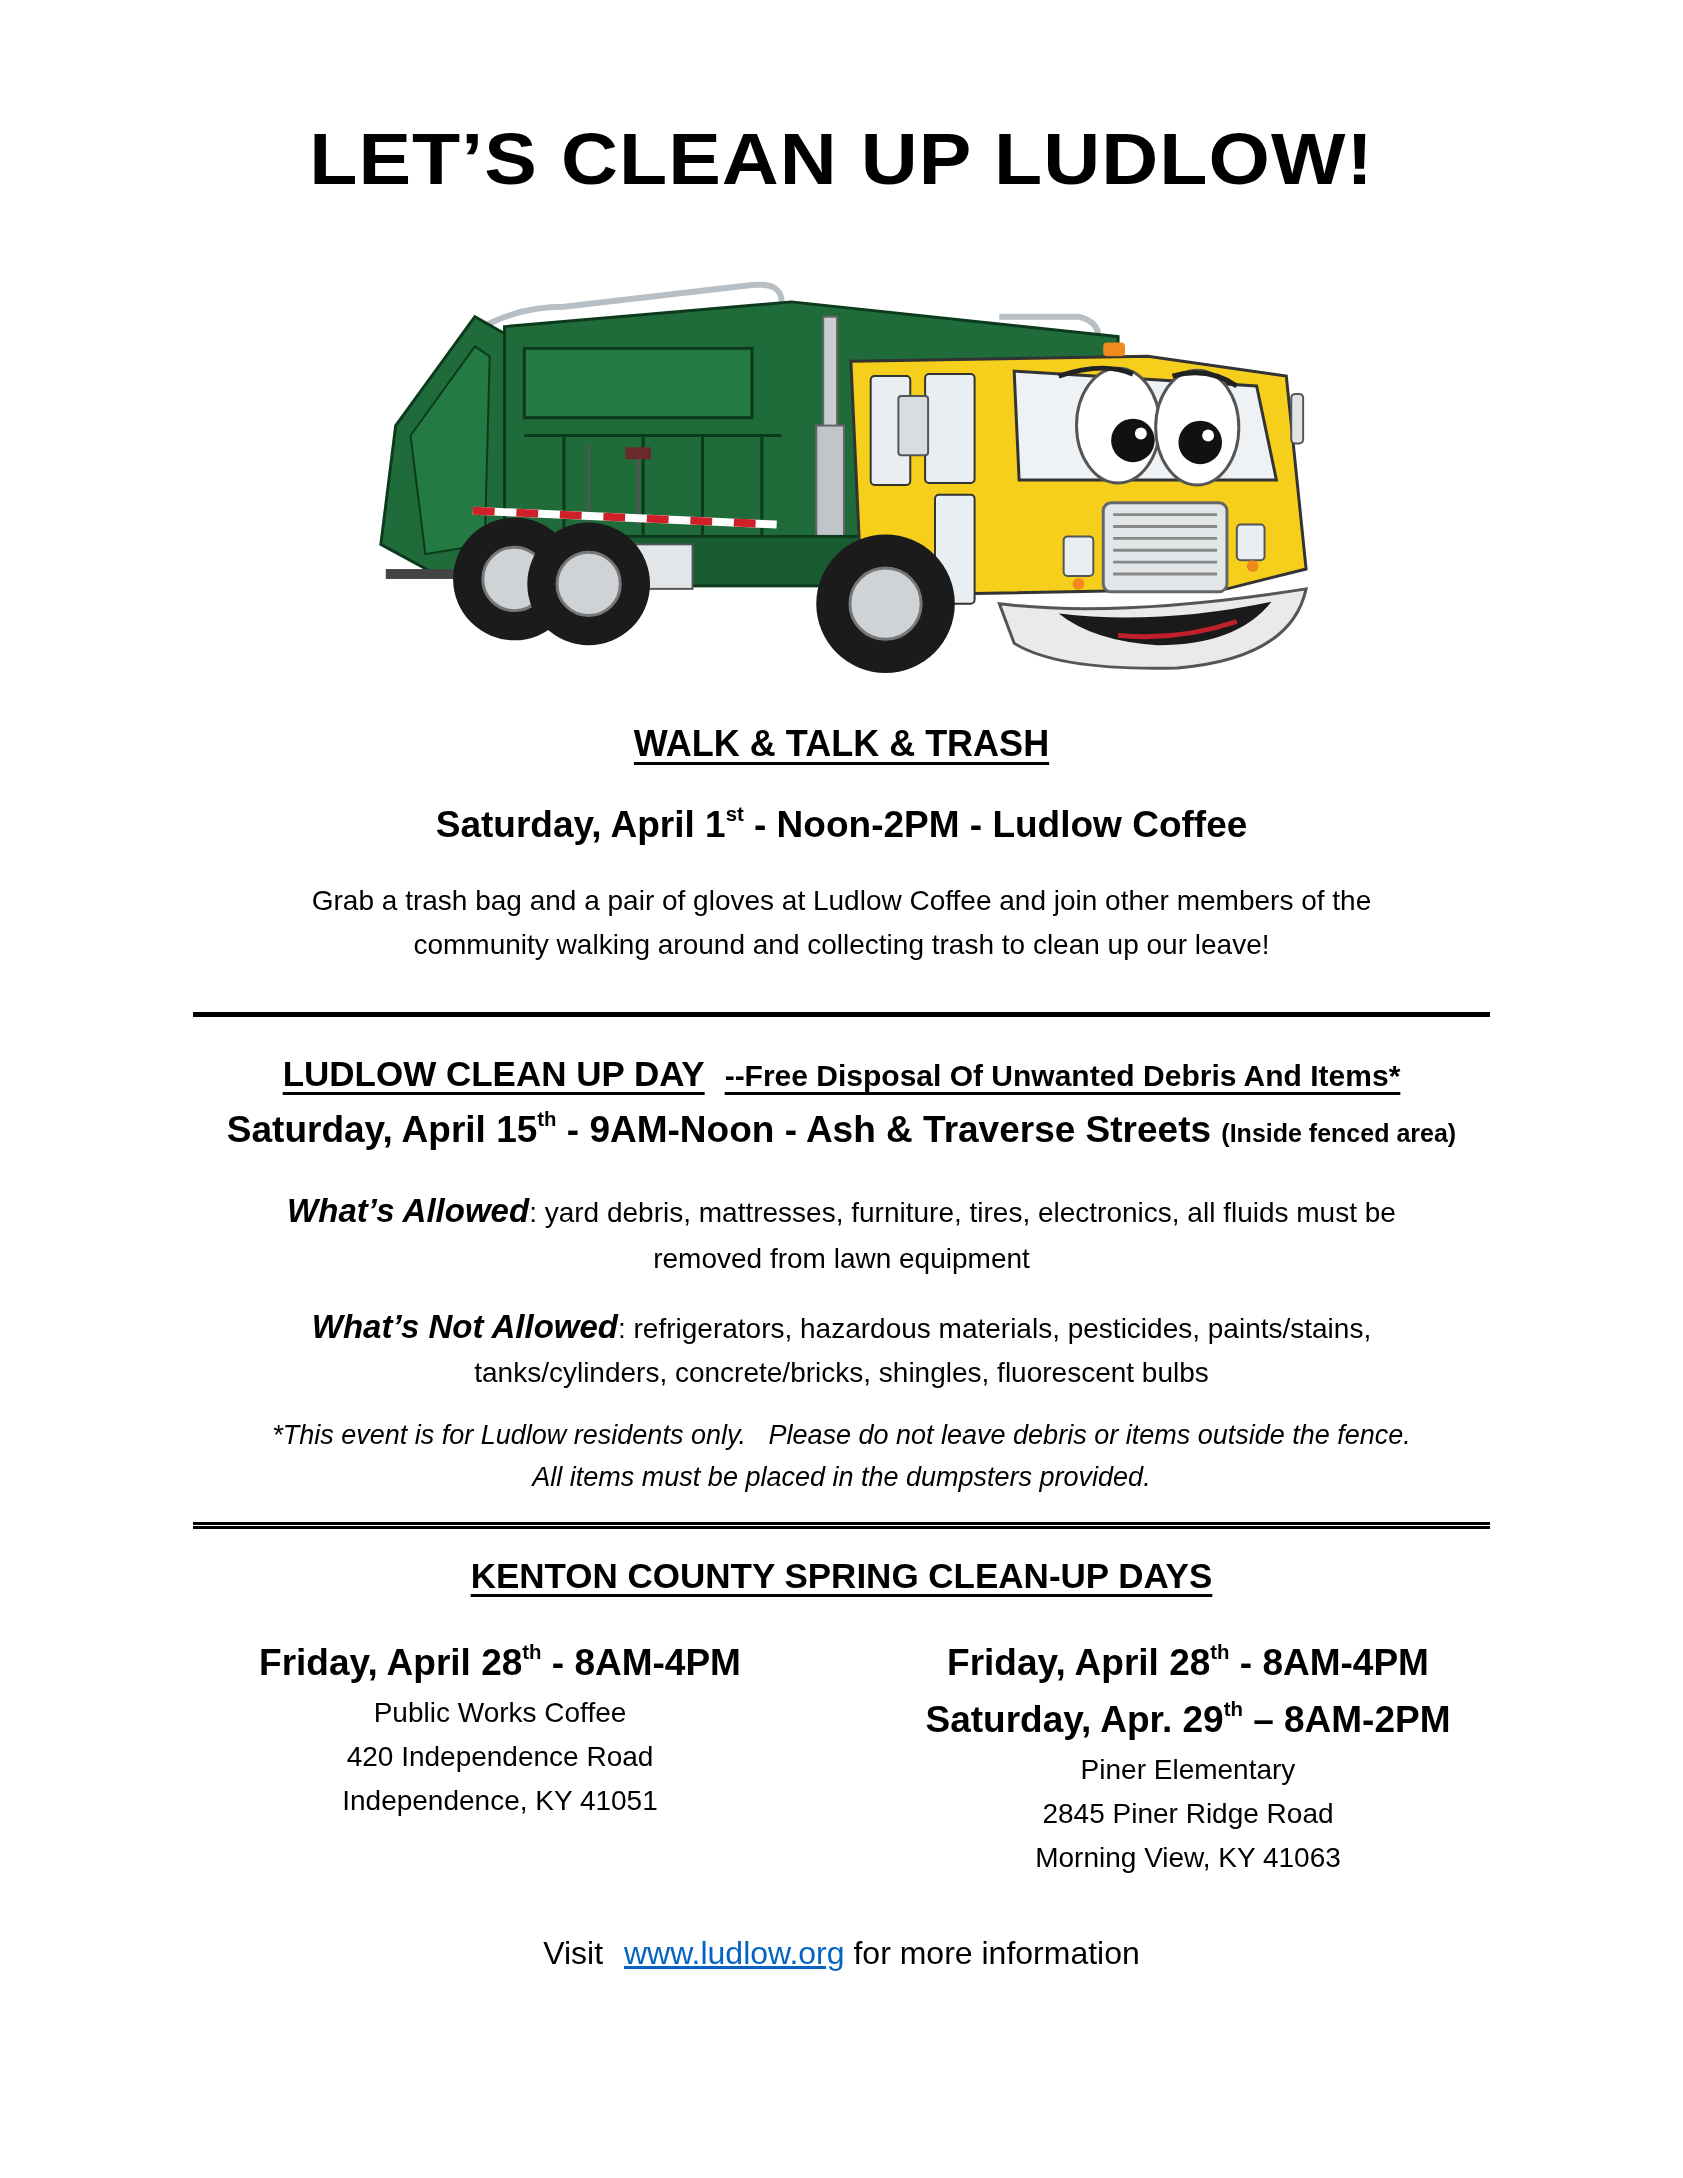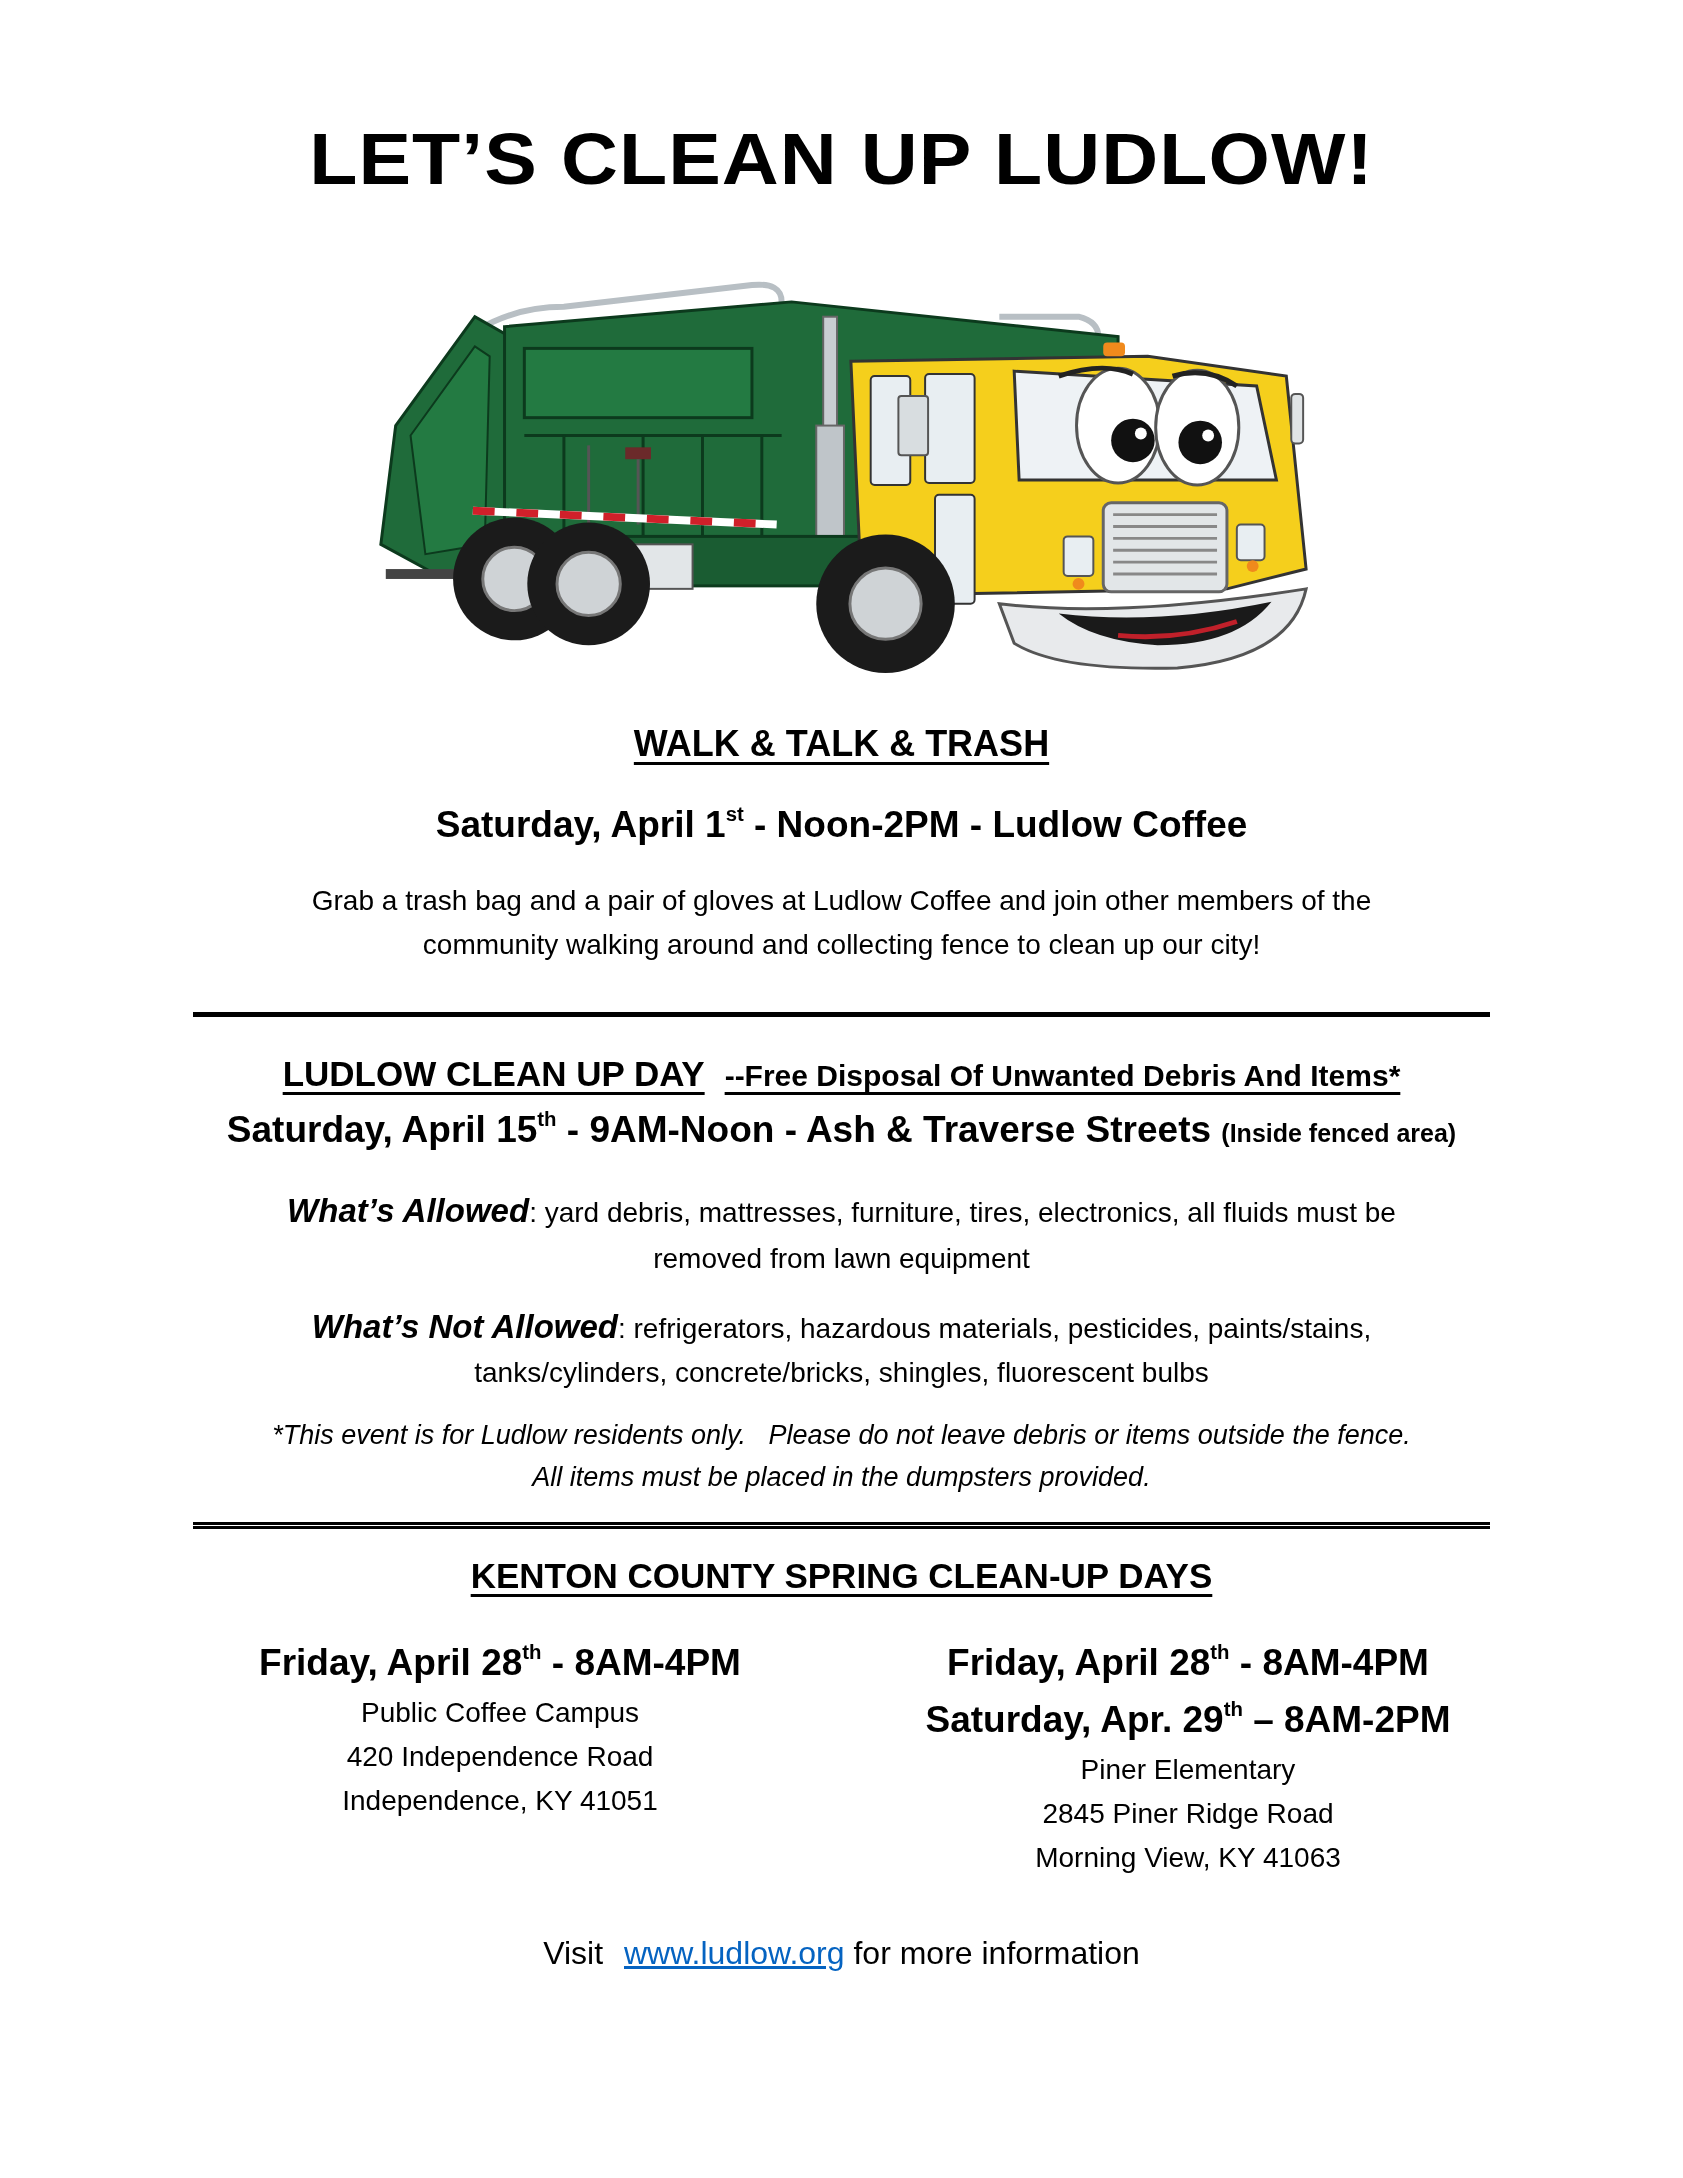--- a/index.html
+++ b/index.html
@@ -125,21 +125,21 @@
   </svg>
 
   <div class="center s1-head cond">
     <span class="h-under">WALK &amp; TALK &amp; TRASH</span>
   </div>
   <div class="center s1-date cond">
     <span>Saturday, April 1</span><sup>st</sup><span> - Noon-2PM - Ludlow Coffee</span>
   </div>
   <div class="center s1-body cond">
     <div>Grab a trash bag and a pair of gloves at Ludlow Coffee and join other members of the</div>
-    <div>community walking around and collecting fence to clean up our city!</div>
+    <div>community walking around and collecting trash to clean up our leave!</div>
   </div>
 
   <div class="rule1"></div>
 
   <div class="center s2-head cond">
     <span class="h-under"><span class="big">LUDLOW CLEAN UP DAY</span><span class="small">--Free Disposal Of Unwanted Debris And Items*</span></span>
   </div>
   <div class="center s2-date cond">
     <span>Saturday, April 15</span><sup>th</sup><span> - 9AM-Noon - Ash &amp; Traverse Streets </span><span class="paren">(Inside fenced area)</span>
   </div>
@@ -157,21 +157,21 @@
   </div>
 
   <div class="rule2"></div>
 
   <div class="center s3-head cond">
     <span class="h-under">KENTON COUNTY SPRING CLEAN-UP DAYS</span>
   </div>
 
   <div class="col col-left cond">
     <div class="d"><span>Friday, April 28</span><sup>th</sup><span> - 8AM-4PM</span></div>
-    <div class="a">Public Coffee Campus</div>
+    <div class="a">Public Works Coffee</div>
     <div class="a">420 Independence Road</div>
     <div class="a">Independence, KY  41051</div>
   </div>
 
   <div class="col col-right cond">
     <div class="d"><span>Friday, April 28</span><sup>th</sup><span> - 8AM-4PM</span></div>
     <div class="d"><span>Saturday, Apr. 29</span><sup>th</sup><span> – 8AM-2PM</span></div>
     <div class="a">Piner Elementary</div>
     <div class="a">2845 Piner Ridge Road</div>
     <div class="a">Morning View, KY  41063</div>

